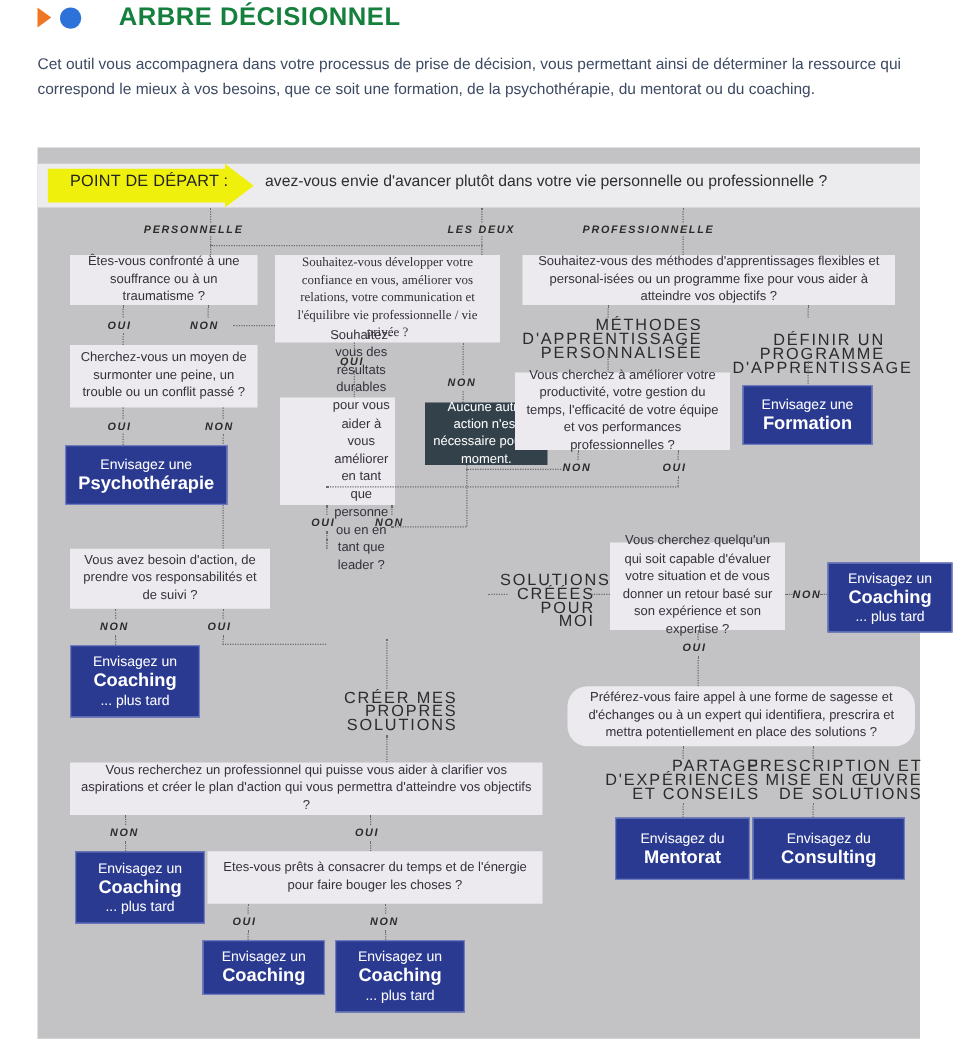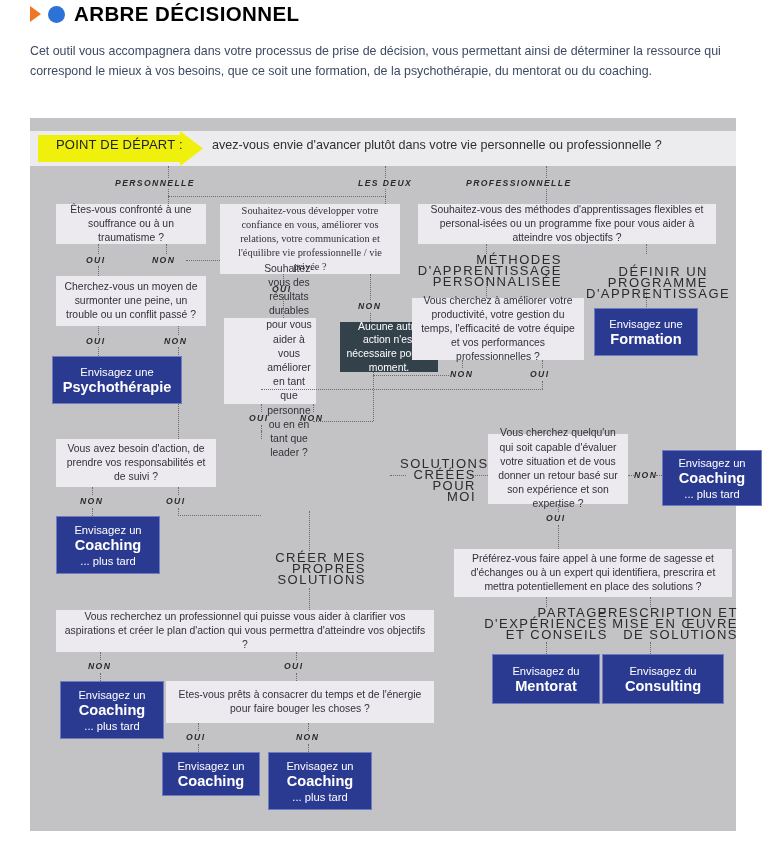--- a/index.html
+++ b/index.html
@@ -8,21 +8,21 @@
     background:#ffffff;
     font-family:"Liberation Sans", sans-serif;
     overflow:hidden;
     position:relative;
   }
   
   #header{position:absolute;left:0;top:0;width:768px;height:110px;}
   #title-row{position:absolute;left:30px;top:2px;display:flex;align-items:center;gap:7px;}
   .tri{width:0;height:0;border-top:8px solid transparent;border-bottom:8px solid transparent;border-left:11px solid #ef7622;}
   .circ{width:17px;height:17px;border-radius:50%;background:#2d72d9;}
-  #page-title{font-size:20.5px;font-weight:bold;color:#000000;letter-spacing:.4px;margin-left:2px;}
+  #page-title{font-size:20.5px;font-weight:bold;color:#15803d;letter-spacing:.4px;margin-left:23px;}
   #intro{position:absolute;left:30px;top:41px;width:712px;font-size:12.4px;line-height:20px;color:#3d4a63;}
 
   
   #canvas{
     position:absolute;left:30px;top:118px;width:706px;height:713px;
     background:#c3c3c5;
   }
   
   #start-bar{position:absolute;left:0px;top:13px;width:706px;height:35px;background:#ececee;}
   #start-arrow{
@@ -187,21 +187,21 @@
   </div>
 
   <div class="v" style="left:528px;top:386px;height:8px;"></div>
   <div class="lbl" style="left:516px;top:395px;">OUI</div>
   <div class="v" style="left:528px;top:407px;height:24px;"></div>
 
   <div class="v" style="left:279px;top:393px;height:40px;"></div>
   <div class="lbl-ctr" style="left:222px;top:434px;width:114px;">CRÉER MES PROPRES SOLUTIONS</div>
   <div class="v" style="left:279px;top:470px;height:22px;"></div>
 
-  <div class="qbox" style="left:424px;top:431px;width:278px;height:48px;">Préférez-vous faire appel à une forme de sagesse et d'échanges ou à un expert qui identifiera, prescrira et mettra potentiellement en place des solutions ?</div>
+  <div class="qbox" style="left:424px;top:431px;width:278px;height:48px;border-radius:16px;">Préférez-vous faire appel à une forme de sagesse et d'échanges ou à un expert qui identifiera, prescrira et mettra potentiellement en place des solutions ?</div>
   <div class="v" style="left:516px;top:479px;height:10px;"></div>
   <div class="lbl-ctr" style="left:454px;top:489px;width:124px;">PARTAGE D'EXPÉRIENCES ET CONSEILS</div>
   <div class="v" style="left:516px;top:524px;height:12px;"></div>
   <div class="v" style="left:620px;top:479px;height:10px;"></div>
   <div class="lbl-ctr" style="left:560px;top:489px;width:148px;">PRESCRIPTION ET MISE EN ŒUVRE DE SOLUTIONS</div>
   <div class="v" style="left:620px;top:524px;height:12px;"></div>
 
   <div class="resbox" style="left:462px;top:536px;width:108px;height:50px;">
     <span class="r1">Envisagez du</span>
     <span class="r2">Mentorat</span>

